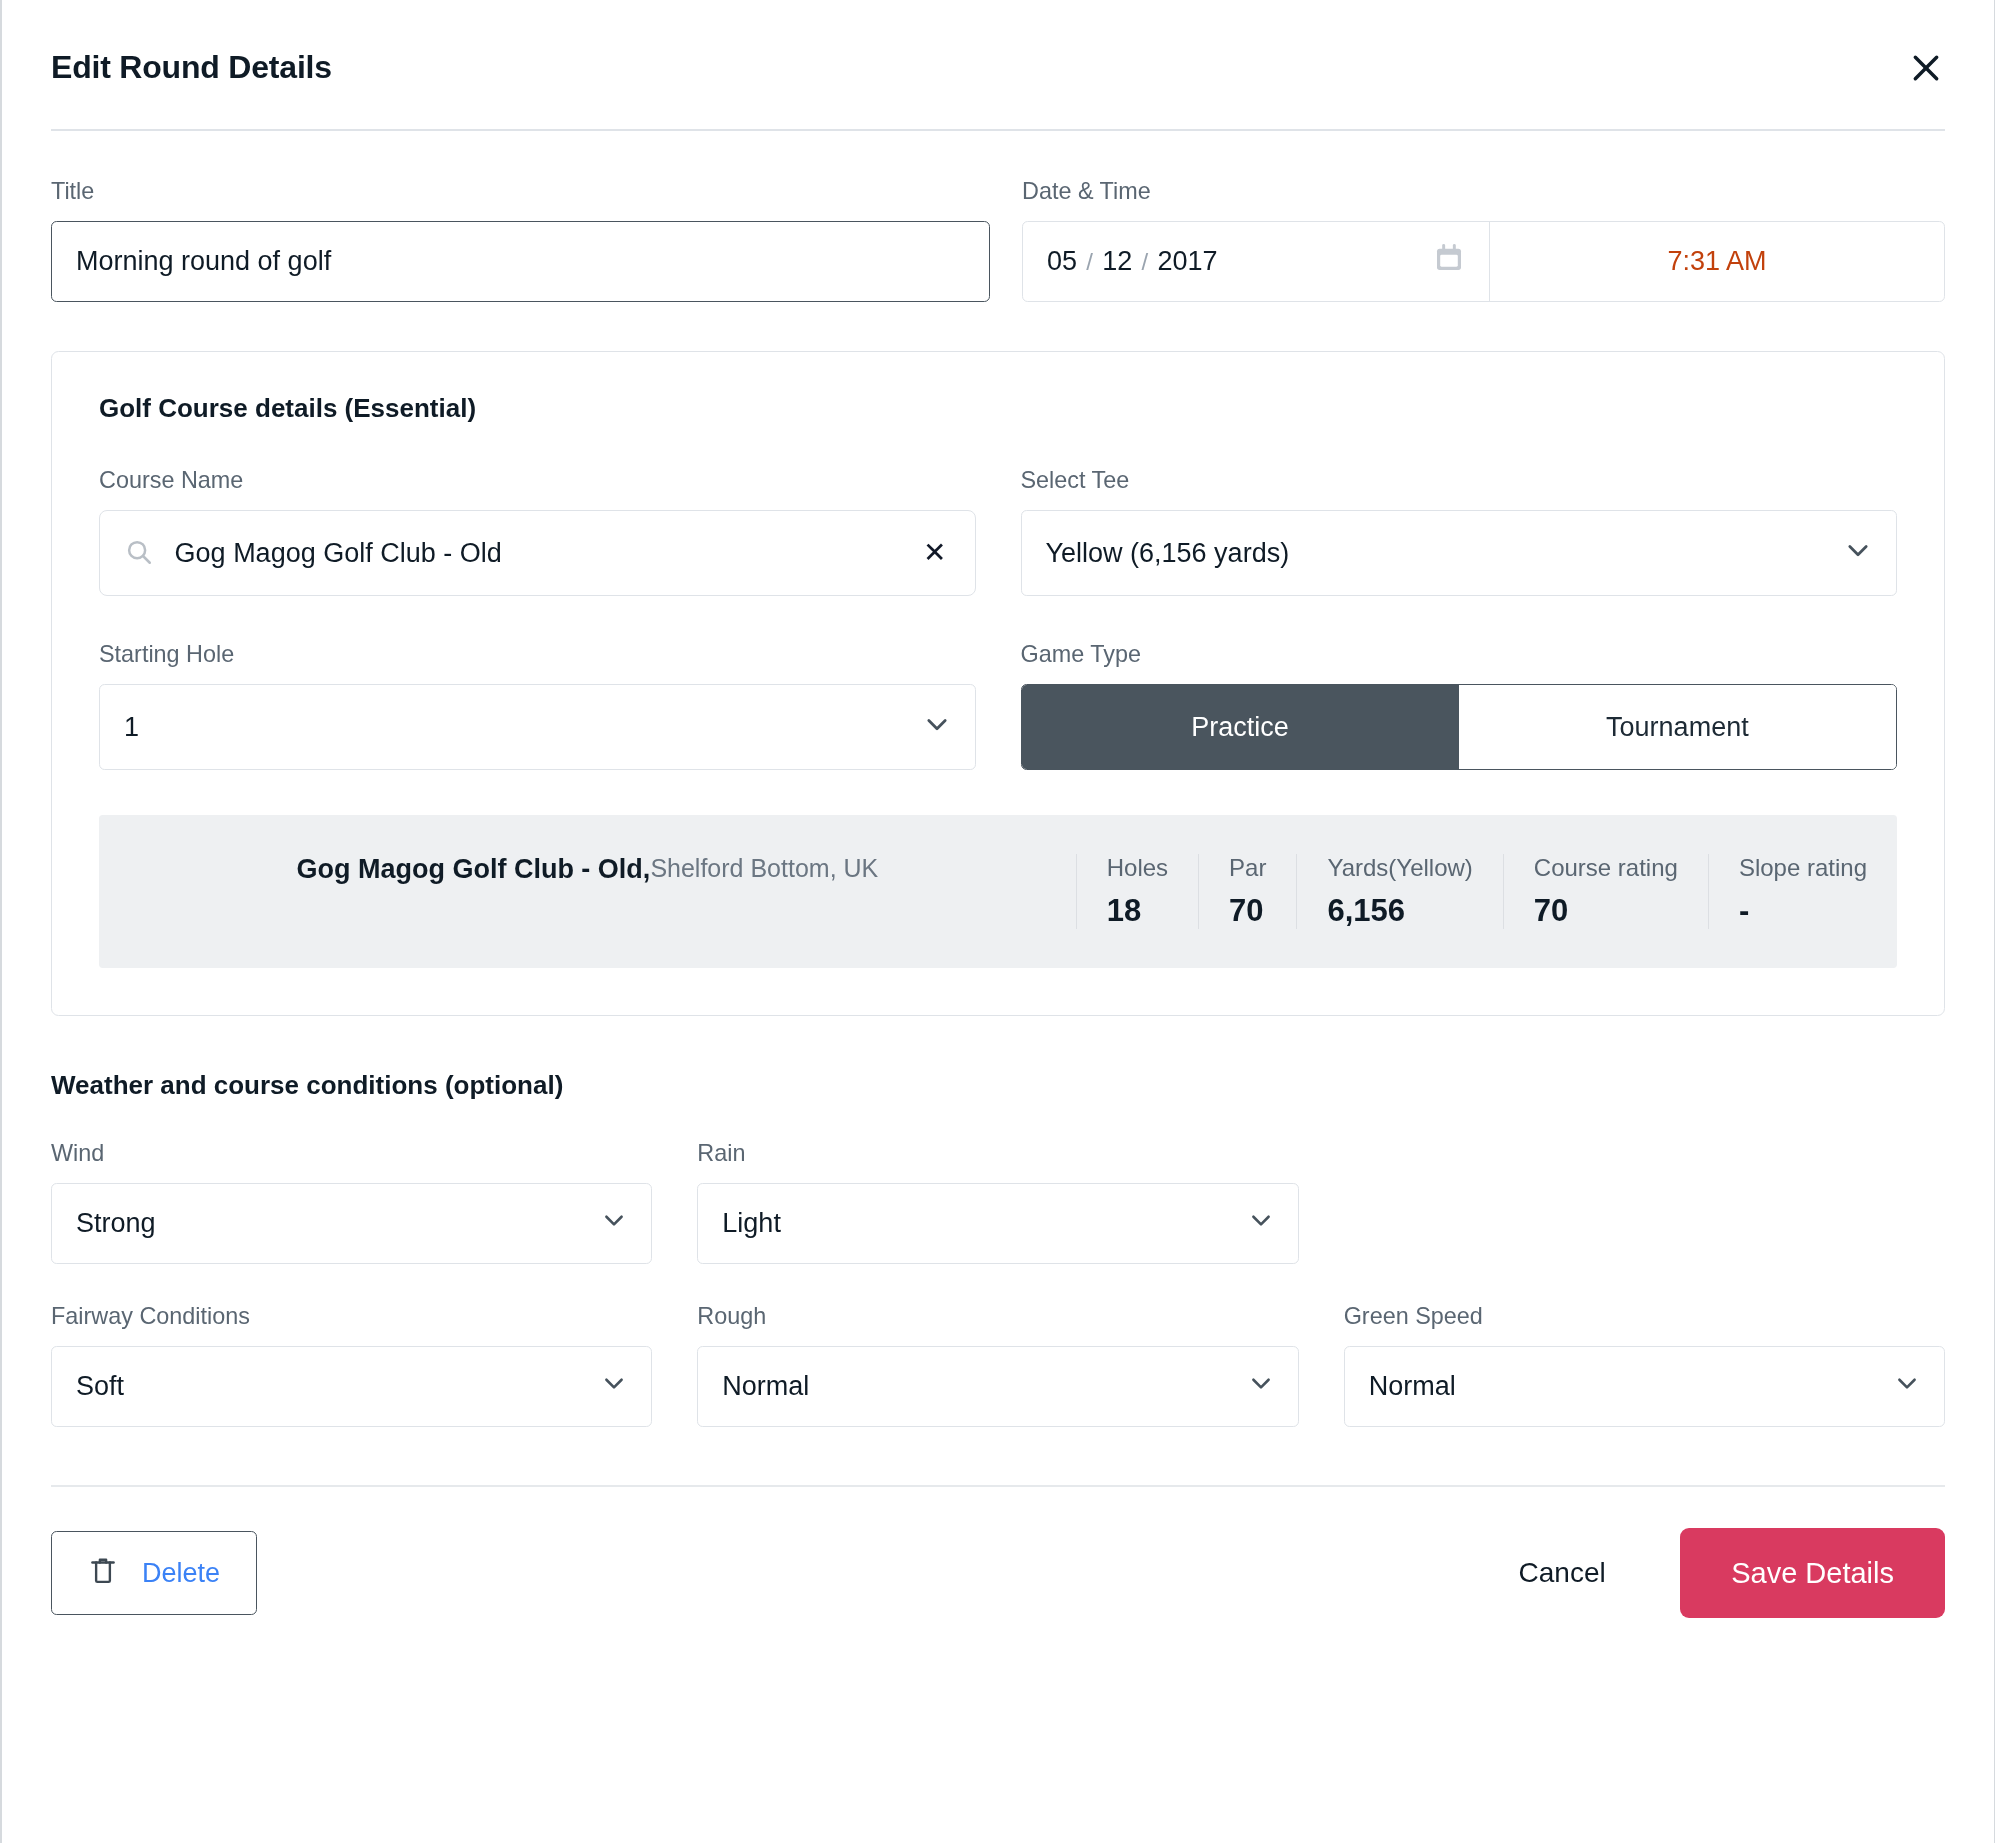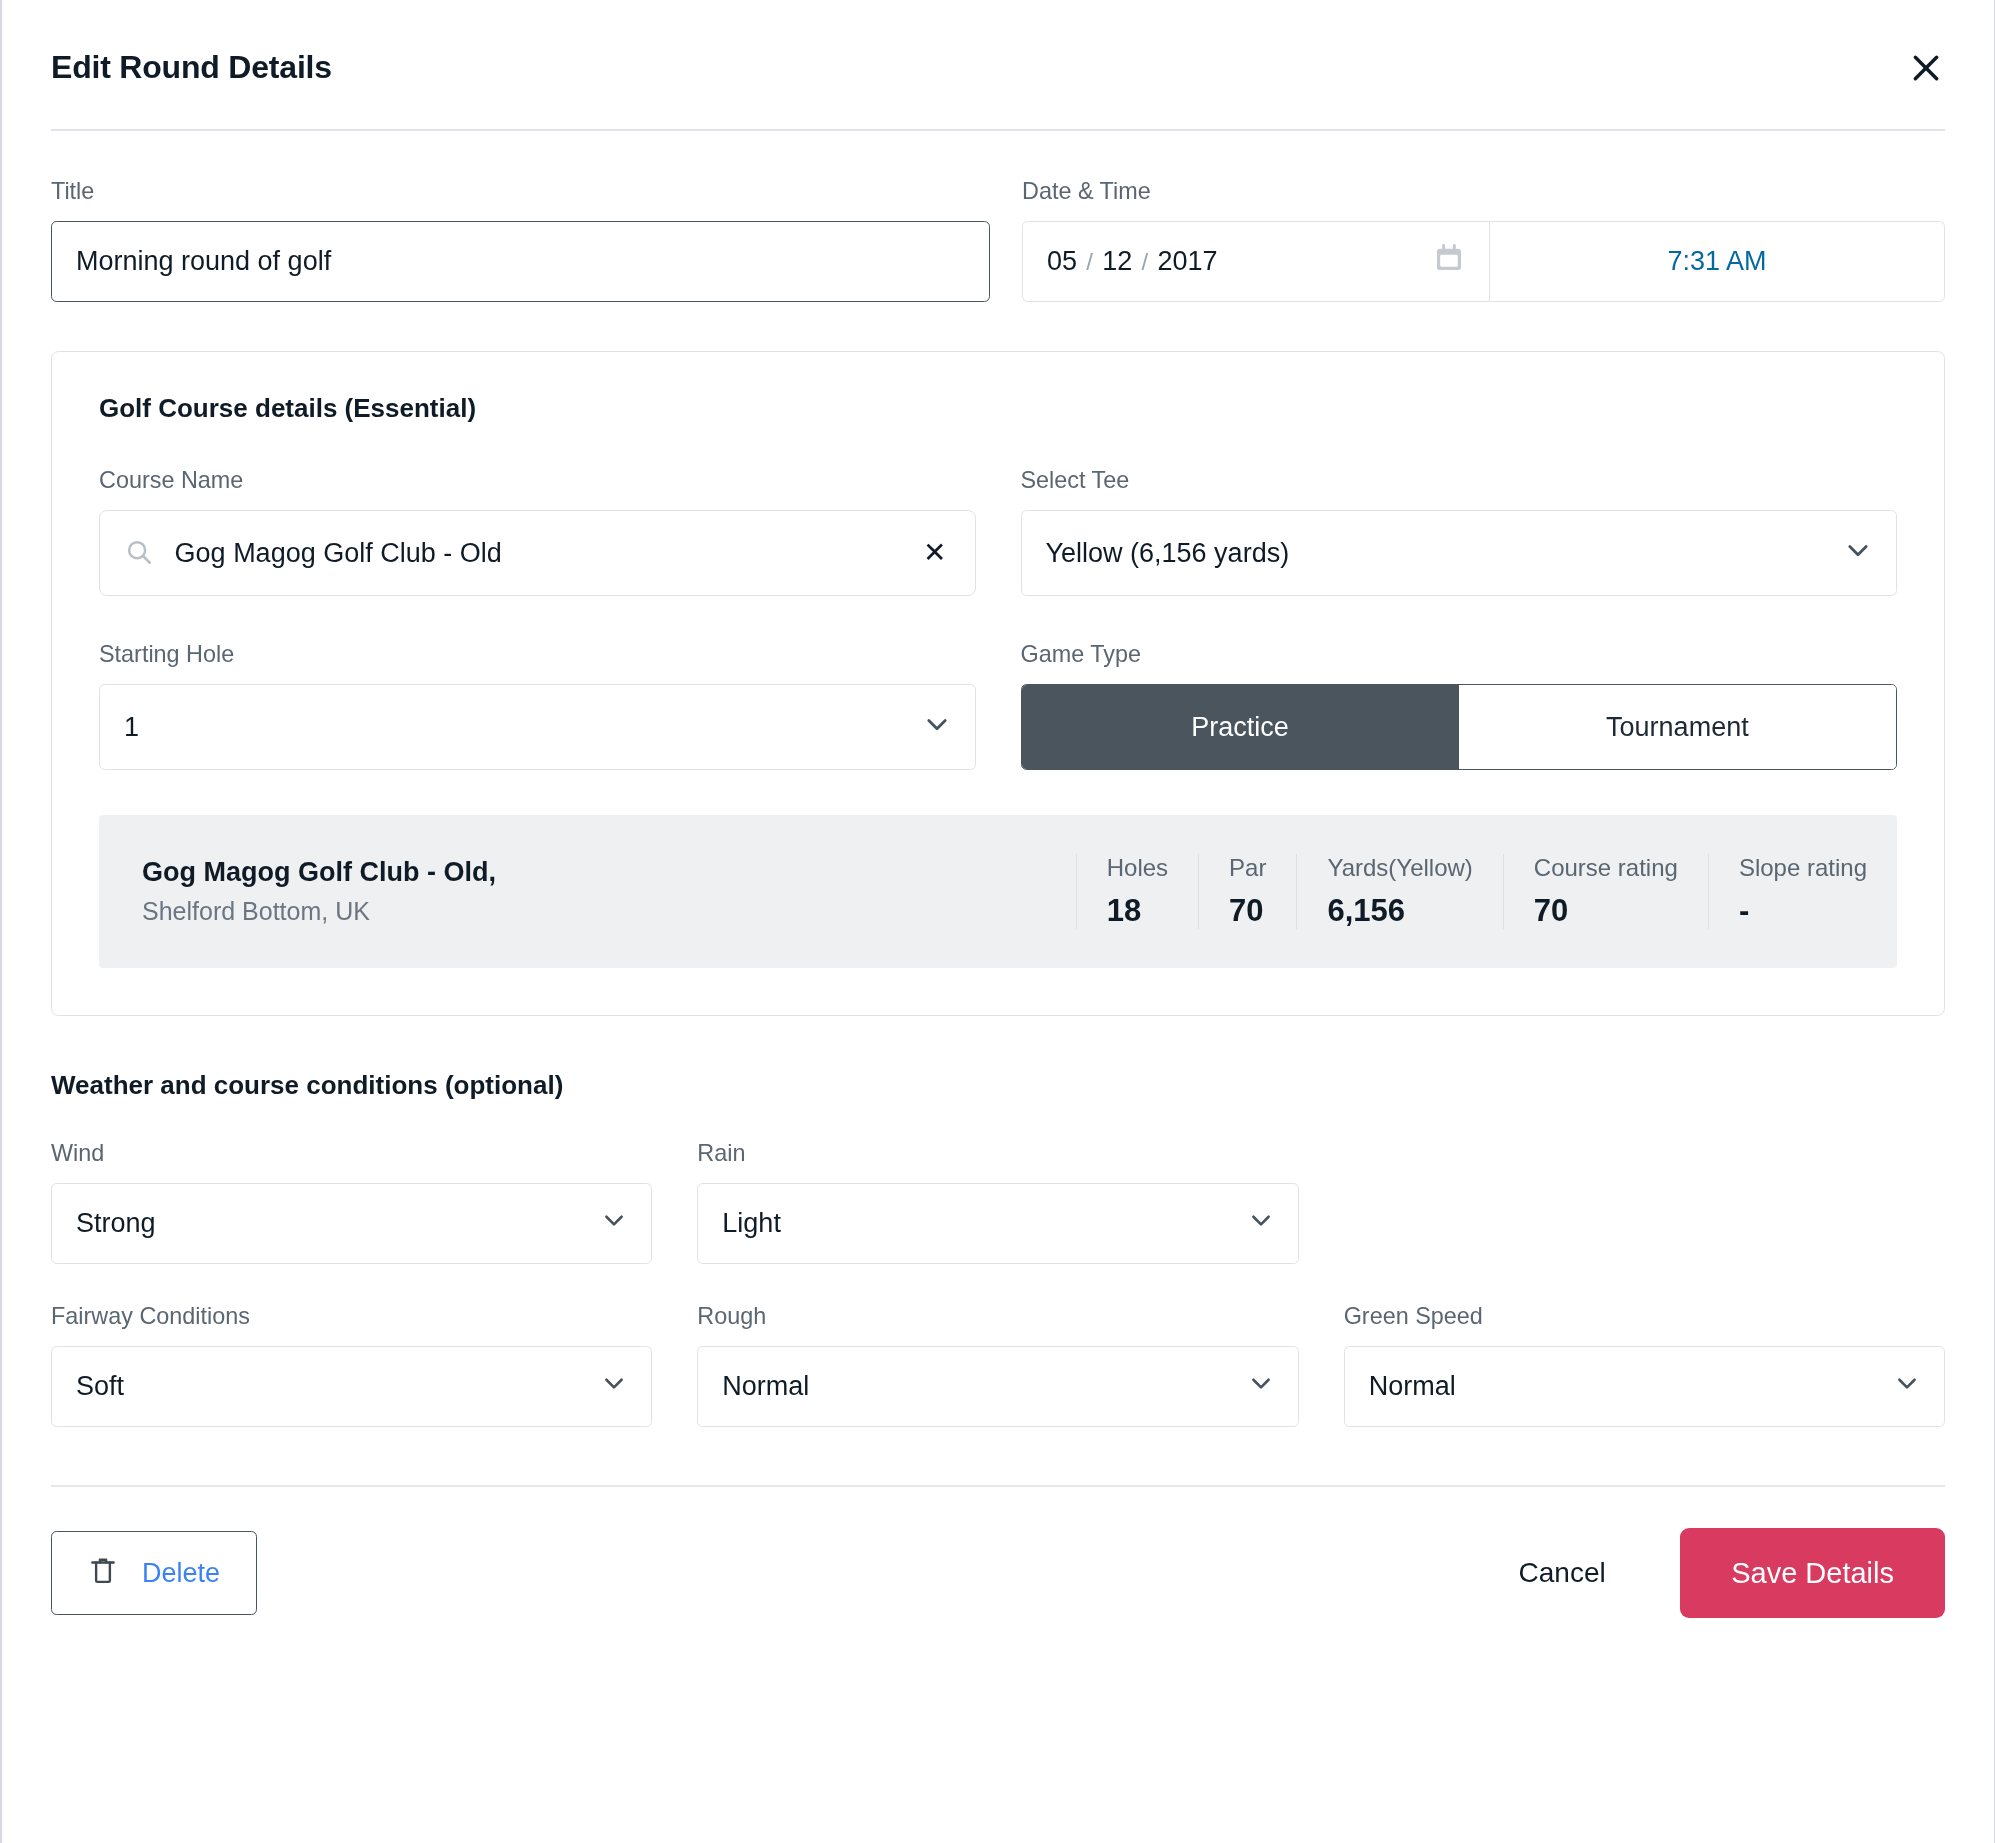--- a/index.html
+++ b/index.html
@@ -114,21 +114,21 @@
   }
   .date-nums { display: flex; align-items: baseline; gap: 3.7px; }
   .date-nums .seg { color: #0f1b26; }
   .date-nums .sep { color: #9aa4af; font-size: 24px; padding: 0 5.6px; }
   .time-part {
     flex: 1;
     display: flex;
     align-items: center;
     justify-content: center;
     font-size: 27px;
-    color: #0369a1;
+    color: #c2410c;
   }
 
   
   .course-card {
     margin-top: 49px;
     border: 1.9px solid #dfe3e8;
     border-radius: 7.5px;
     padding: 41px 47px 47px 47px;
   }
   .card-title {
@@ -196,21 +196,21 @@
     background: #eef0f2;
     border-radius: 3.7px;
     display: flex;
     align-items: stretch;
     padding: 39px 0;
   }
   .stats-name {
     flex: 1 1 auto;
     padding: 0 43px;
     display: flex;
-    flex-direction: column;
+    flex-direction: row;
     justify-content: center;
   }
   .stats-name .n1 {
     font-size: 27px; font-weight: bold; color: #0f1b26; margin-bottom: 9.4px;
   }
   .stats-name .n2 { font-size: 25px; color: #6b7682; }
   .stat {
     flex: 0 0 auto;
     border-left: 1.9px solid #dcdfe3;
     padding: 0 30px;

